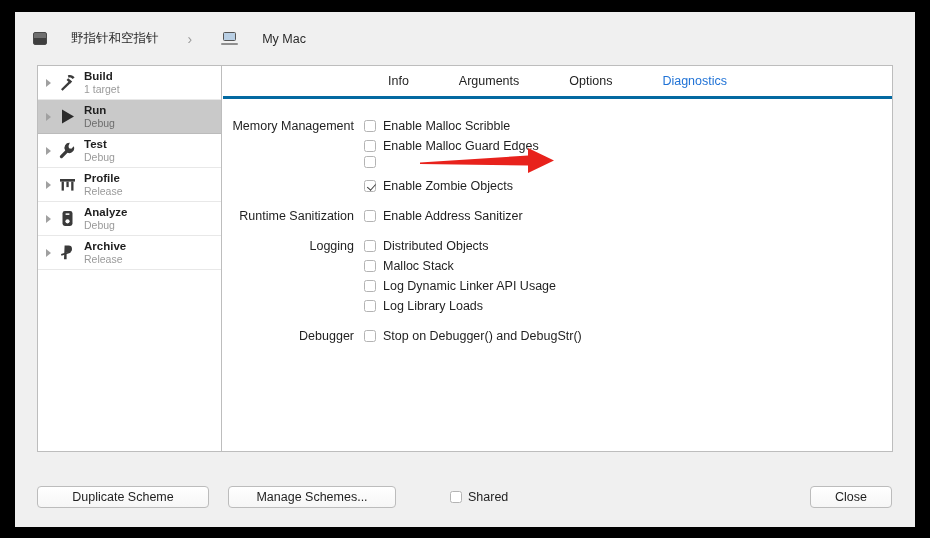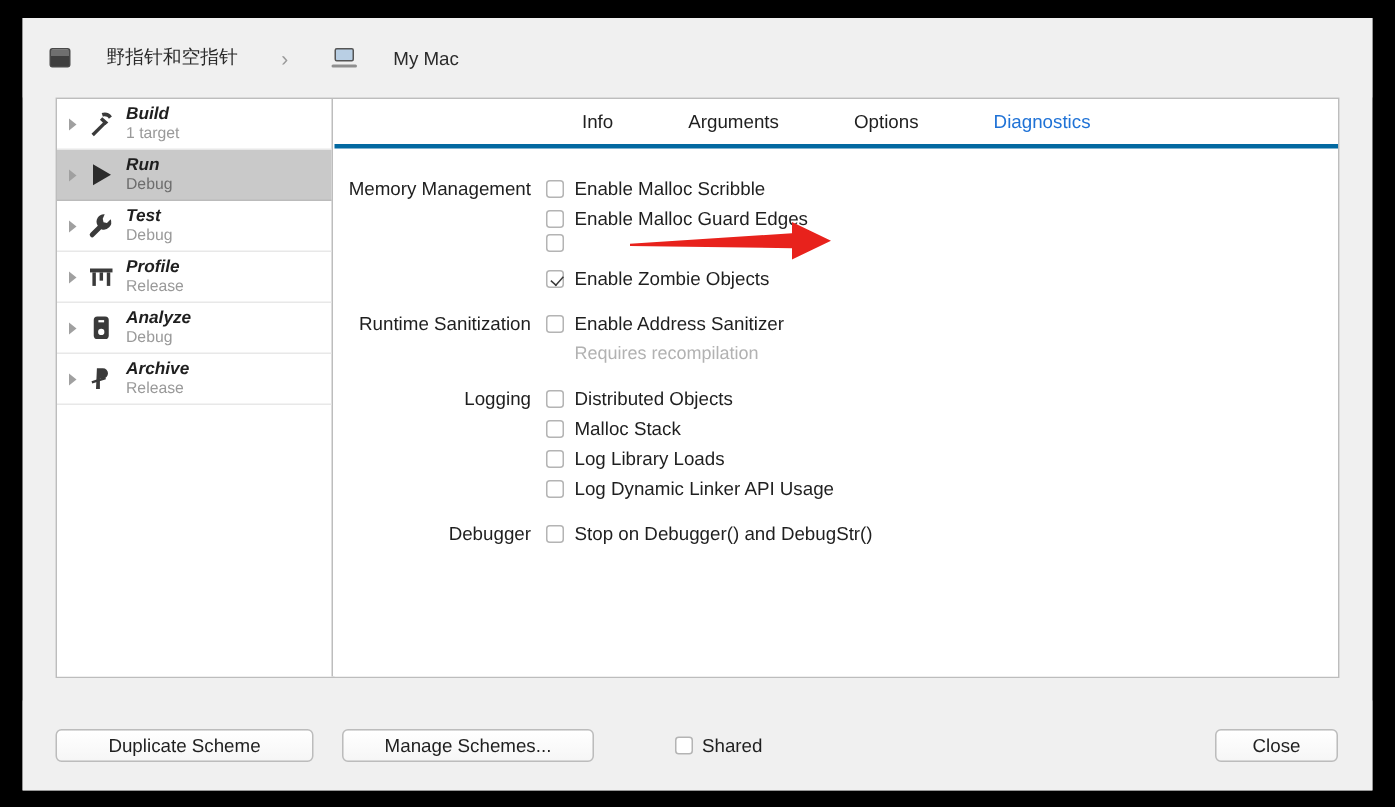--- a/index.html
+++ b/index.html
@@ -109,21 +109,21 @@
     margin-right: 6px;
     flex: 0 0 auto;
   }
   .action-icon {
     width: 20px; height: 20px;
     margin-right: 7px;
     flex: 0 0 auto;
     display: flex; align-items: center; justify-content: center;
   }
   .row-text { line-height: 1.15; }
-  .row-title { font-size: 11.5px; font-weight: bold; color: #1f1f1f; font-style: italic; }
+  .row-title { font-size: 11.5px; font-weight: bold; color: #1f1f1f; }
   .row-sub   { font-size: 10.5px; color: #9a9a9a; }
   .scheme-row.selected .row-sub { color: #6d6d6d; }
 
   
   .content {
     position: absolute;
     left: 185px; top: 0;
     right: 0; bottom: 0;
     background: #ffffff;
   }
@@ -367,24 +367,20 @@
         </div>
 
         <div class="field-group">
           <div class="field-row">
             <div class="field-label">Runtime Sanitization</div>
             <div class="field-ctrl">
               <span class="cb"></span>
               <span class="cb-label">Enable Address Sanitizer</span>
             </div>
           </div>
-          <div class="field-row">
-            <div class="field-label"></div>
-            <div class="hint">Requires recompilation</div>
-          </div>
         </div>
 
         <div class="field-group">
           <div class="field-row">
             <div class="field-label">Logging</div>
             <div class="field-ctrl">
               <span class="cb"></span>
               <span class="cb-label">Distributed Objects</span>
             </div>
           </div>
@@ -392,28 +388,28 @@
             <div class="field-label"></div>
             <div class="field-ctrl">
               <span class="cb"></span>
               <span class="cb-label">Malloc Stack</span>
             </div>
           </div>
           <div class="field-row">
             <div class="field-label"></div>
             <div class="field-ctrl">
               <span class="cb"></span>
+              <span class="cb-label">Log Dynamic Linker API Usage</span>
+            </div>
+          </div>
+          <div class="field-row">
+            <div class="field-label"></div>
+            <div class="field-ctrl">
+              <span class="cb"></span>
               <span class="cb-label">Log Library Loads</span>
-            </div>
-          </div>
-          <div class="field-row">
-            <div class="field-label"></div>
-            <div class="field-ctrl">
-              <span class="cb"></span>
-              <span class="cb-label">Log Dynamic Linker API Usage</span>
             </div>
           </div>
         </div>
 
         <div class="field-group">
           <div class="field-row">
             <div class="field-label">Debugger</div>
             <div class="field-ctrl">
               <span class="cb"></span>
               <span class="cb-label">Stop on Debugger() and DebugStr()</span>

